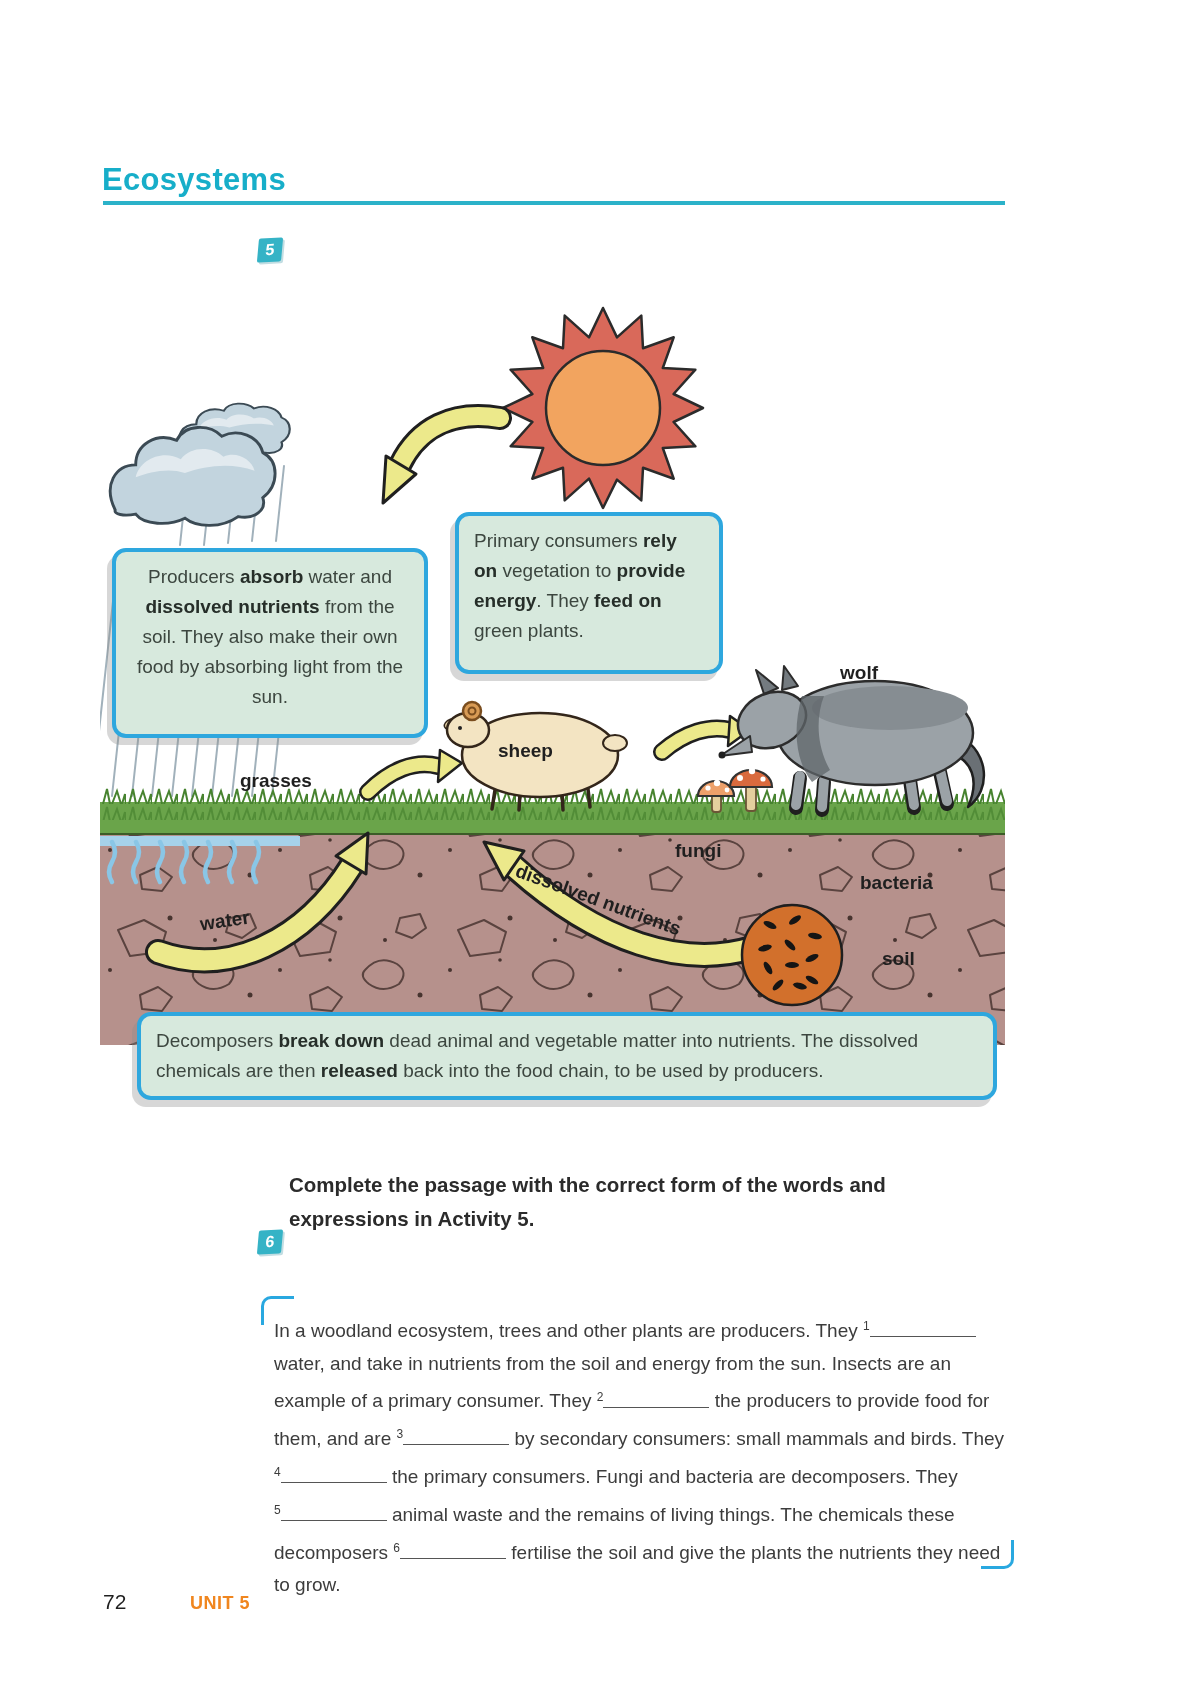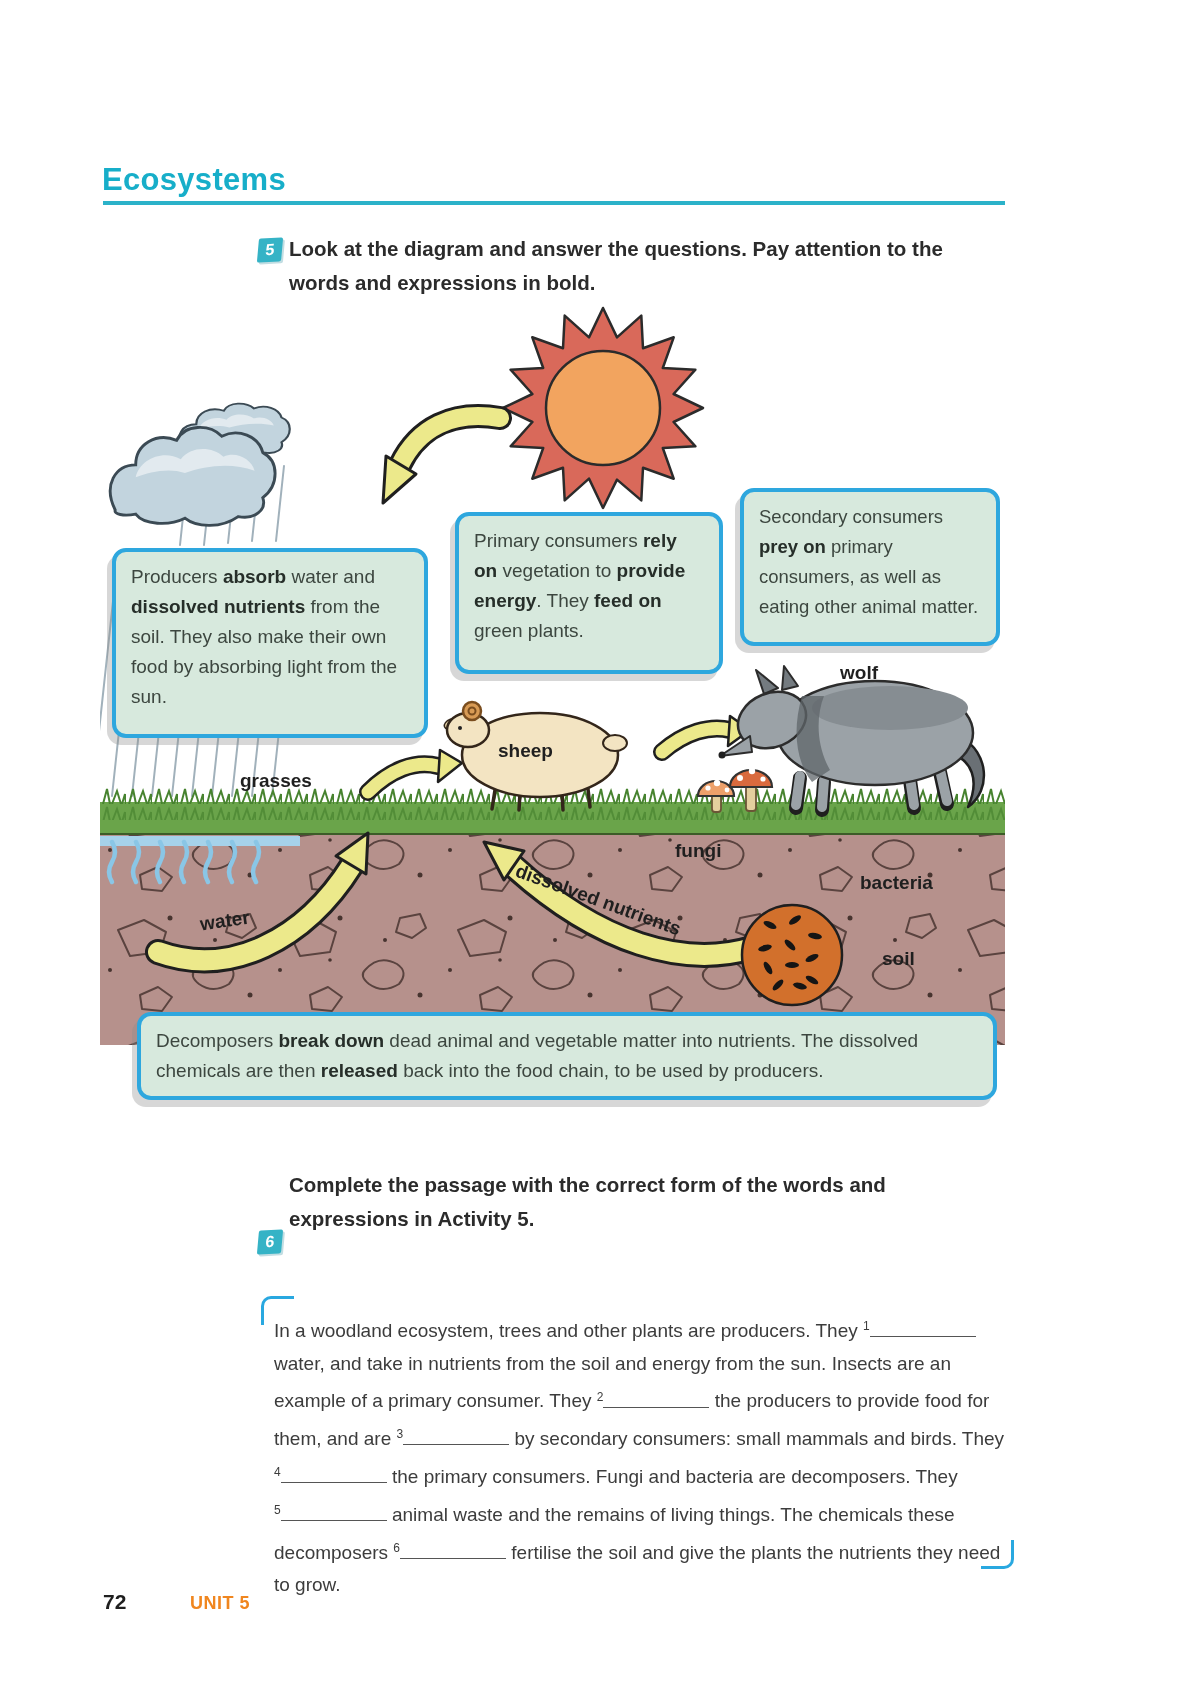--- a/index.html
+++ b/index.html
@@ -36,33 +36,32 @@
   .q-num{color:#2aa9c0;font-weight:bold;margin-right:11px;}
   
   .passage{position:absolute;left:274px;top:1310px;width:732px;font-size:19px;line-height:32.5px;color:#3c3c3c;}
   .blank{white-space:nowrap;}
   .blank sup{font-size:12px;color:#3c3c3c;}
   .bline{display:inline-block;width:106px;height:4px;border-bottom:1.8px solid #555;}
   .corner{position:absolute;width:30px;height:26px;}
   .corner-tl{left:261px;top:1296px;border-left:3.5px solid #29a8e0;border-top:3.5px solid #29a8e0;border-top-left-radius:10px;}
   .corner-br{left:981px;top:1540px;border-right:3.5px solid #29a8e0;border-bottom:3.5px solid #29a8e0;border-bottom-right-radius:10px;}
   
-  .page-num{position:absolute;left:103px;top:1590px;font-size:21px;font-weight:bold;color:#1f1f1f;}
+  .page-num{position:absolute;left:103px;top:1590px;font-size:21px;font-weight:normal;color:#1f1f1f;}
   .unit-label{position:absolute;left:190px;top:1593px;font-size:18px;font-weight:bold;color:#f0861f;letter-spacing:.5px;}
 </style>
 </head>
 <body>
 
 <div class="page">
 
   <div class="title">Ecosystems</div>
   <div class="title-rule"></div>
 
   <div class="act-badge" style="left:258px;top:238px;">5</div>
-  <div class="act-instruction" style="left:289px;top:232px;width:710px;">Look at the diagram and answer the questions. Pay attention to the words and expressions in bold.</div>
 
   <div class="diagram">
     <svg width="905" height="810" viewBox="0 0 905 810">
       <defs>
         <pattern id="blades" width="26" height="18" patternUnits="userSpaceOnUse">
           <path d="M3,18 L7,3 L10,18 M12,18 L17,5 L21,18 M22,18 L25,8 L26,18" fill="none" stroke="#47832f" stroke-width="2"></path>
         </pattern>
         <pattern id="stones" width="170" height="120" patternUnits="userSpaceOnUse">
           <g stroke="#4a3531" stroke-width="2" fill="none" stroke-linejoin="round">
             <path d="M18,30 l26,-10 l22,12 l-6,20 l-30,4 z"></path>
@@ -242,29 +241,26 @@
 
     <span class="diagram-label" style="left:140px;top:470px;">grasses</span>
     <span class="diagram-label" style="left:398px;top:440px;">sheep</span>
     <span class="diagram-label" style="left:740px;top:362px;text-align:right;">wolf</span>
     <span class="diagram-label" style="left:575px;top:540px;">fungi</span>
     <span class="diagram-label" style="left:760px;top:572px;">bacteria</span>
     <span class="diagram-label rot-water" style="left:100px;top:610px;">water</span>
     <span class="diagram-label rot-nutrients" style="left:420px;top:560px;">dissolved nutrients</span>
     <span class="diagram-label" style="left:782px;top:648px;">soil</span>
 
-    <div class="callout" style="left:12px;top:248px;width:316px;height:190px;">
+    <div class="callout" style="left:12px;top:248px;width:316px;height:190px;text-align:center;">
       <span>Producers </span><b>absorb</b><span> water and </span><b>dissolved nutrients</b><span> from the soil. They also make their own food by absorbing light from the sun.</span>
     </div>
     <div class="callout" style="left:355px;top:212px;width:268px;height:162px;">
       <span>Primary consumers </span><b>rely on</b><span> vegetation to </span><b>provide energy</b><span>. They </span><b>feed on</b><span> green plants.</span>
     </div>
-    <div class="callout" style="left:640px;top:188px;width:260px;height:158px;font-size:18.5px;">
-      <span>Secondary consumers </span><b>prey on</b><span> primary consumers, as well as eating other animal matter.</span>
-    </div>
     <div class="callout" style="left:37px;top:712px;width:860px;height:88px;">
       <span>Decomposers </span><b>break down</b><span> dead animal and vegetable matter into nutrients. The dissolved chemicals are then </span><b>released</b><span> back into the food chain, to be used by producers.</span>
     </div>
   </div>
 
 
   <div class="act-badge" style="left:258px;top:1230px;">6</div>
   <div class="act-instruction" style="left:289px;top:1168px;width:680px;">Complete the passage with the correct form of the words and expressions in Activity 5.</div>
 
   <div class="corner corner-tl"></div>

